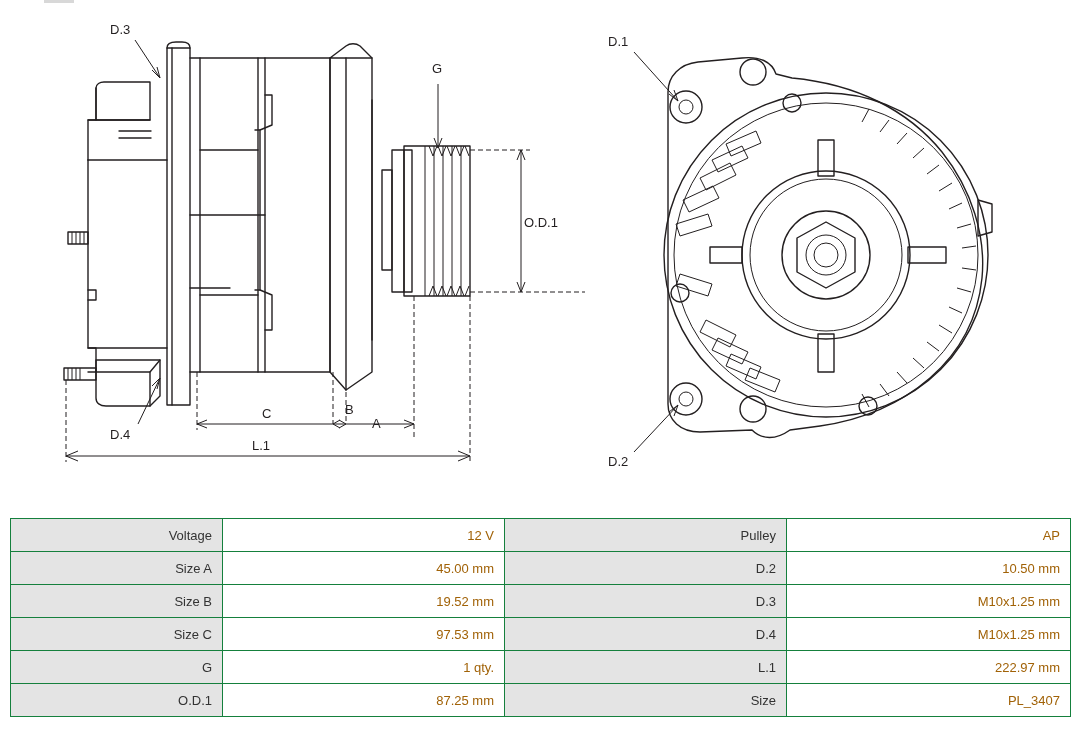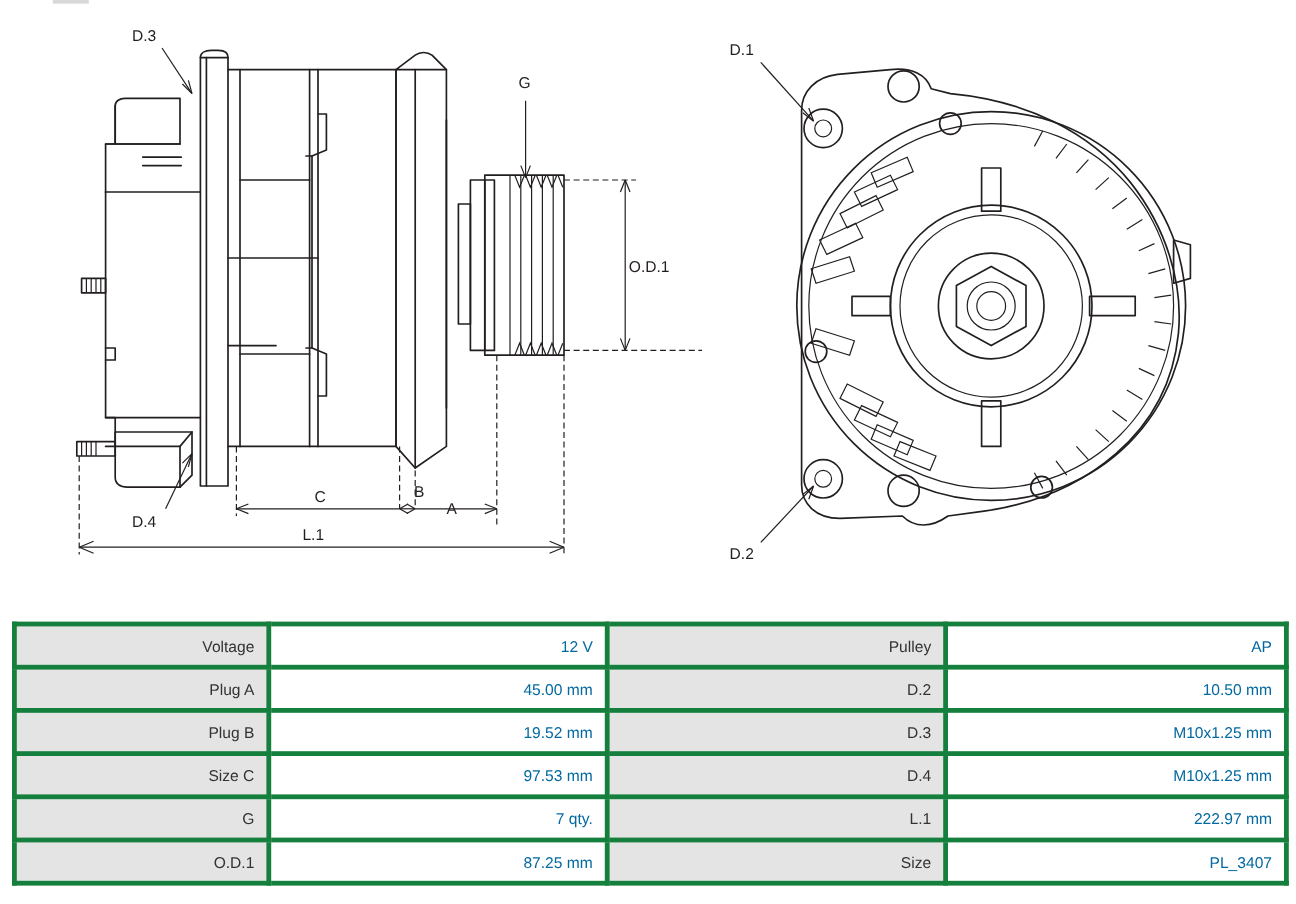--- a/index.html
+++ b/index.html
@@ -43,35 +43,35 @@
   .spec-table {
     position: absolute;
     left: 10px;
     top: 518px;
     width: 1060px;
     border-collapse: collapse;
     table-layout: fixed;
     font-size: 13px;
   }
   .spec-table td {
-    border: 4px solid #15803d;
+    border: 1px solid #15803d;
     height: 32px;
     padding: 0 10px;
     vertical-align: middle;
     color: #3a3a3a;
   }
   .spec-table td.label {
     background: #e4e4e4;
     text-align: right;
     color: #333333;
   }
   .spec-table td.value {
     background: #ffffff;
     text-align: right;
-    color: #0369a1;
+    color: #a16207;
   }
   .col-l1 { width: 212px; }
   .col-v1 { width: 282px; }
   .col-l2 { width: 282px; }
   .col-v2 { width: 284px; }
   .topbar {
     position: absolute;
     left: 44px;
     top: 0px;
     width: 30px;
@@ -301,40 +301,40 @@
         <col class="col-v2">
     </colgroup>
     <tbody>
       <tr>
         <td class="label">Voltage</td>
         <td class="value">12 V</td>
         <td class="label">Pulley</td>
         <td class="value">AP</td>
       </tr>
       <tr>
-        <td class="label">Plug A</td>
+        <td class="label">Size A</td>
         <td class="value">45.00 mm</td>
         <td class="label">D.2</td>
         <td class="value">10.50 mm</td>
       </tr>
       <tr>
-        <td class="label">Plug B</td>
+        <td class="label">Size B</td>
         <td class="value">19.52 mm</td>
         <td class="label">D.3</td>
         <td class="value">M10x1.25 mm</td>
       </tr>
       <tr>
         <td class="label">Size C</td>
         <td class="value">97.53 mm</td>
         <td class="label">D.4</td>
         <td class="value">M10x1.25 mm</td>
       </tr>
       <tr>
         <td class="label">G</td>
-        <td class="value">7 qty.</td>
+        <td class="value">1 qty.</td>
         <td class="label">L.1</td>
         <td class="value">222.97 mm</td>
       </tr>
       <tr>
         <td class="label">O.D.1</td>
         <td class="value">87.25 mm</td>
         <td class="label">Size</td>
         <td class="value">PL_3407</td>
       </tr>
     </tbody>

